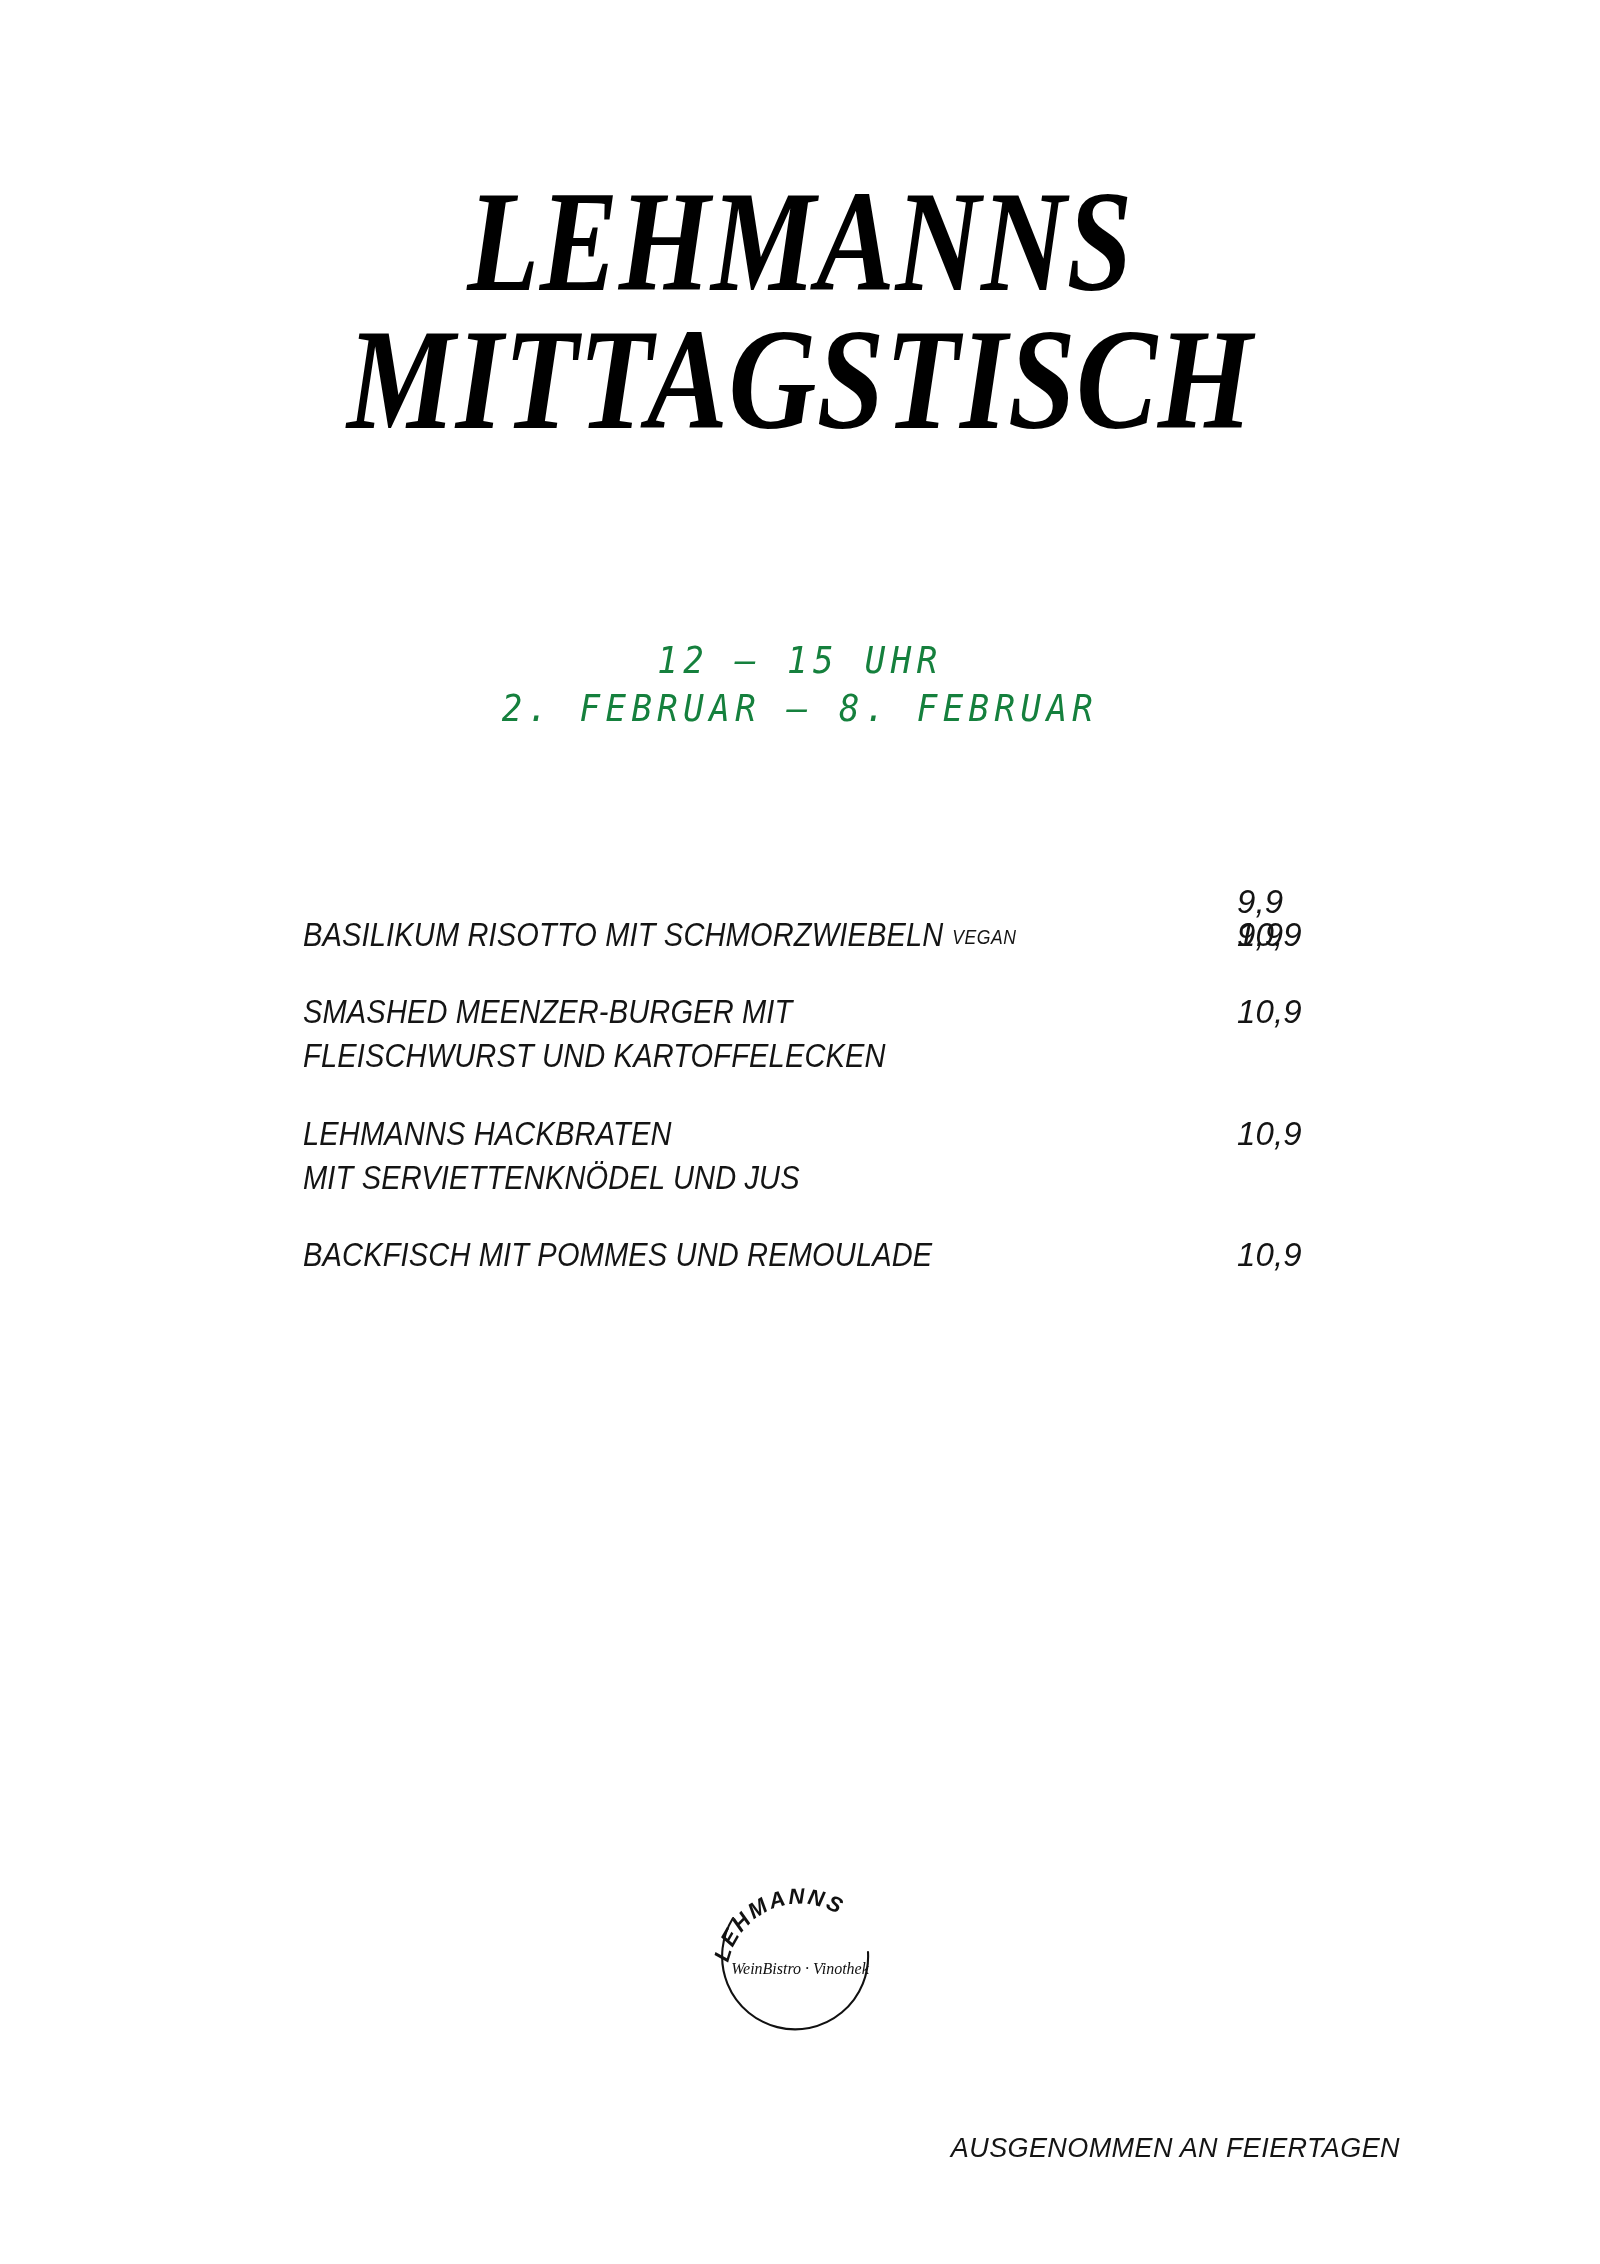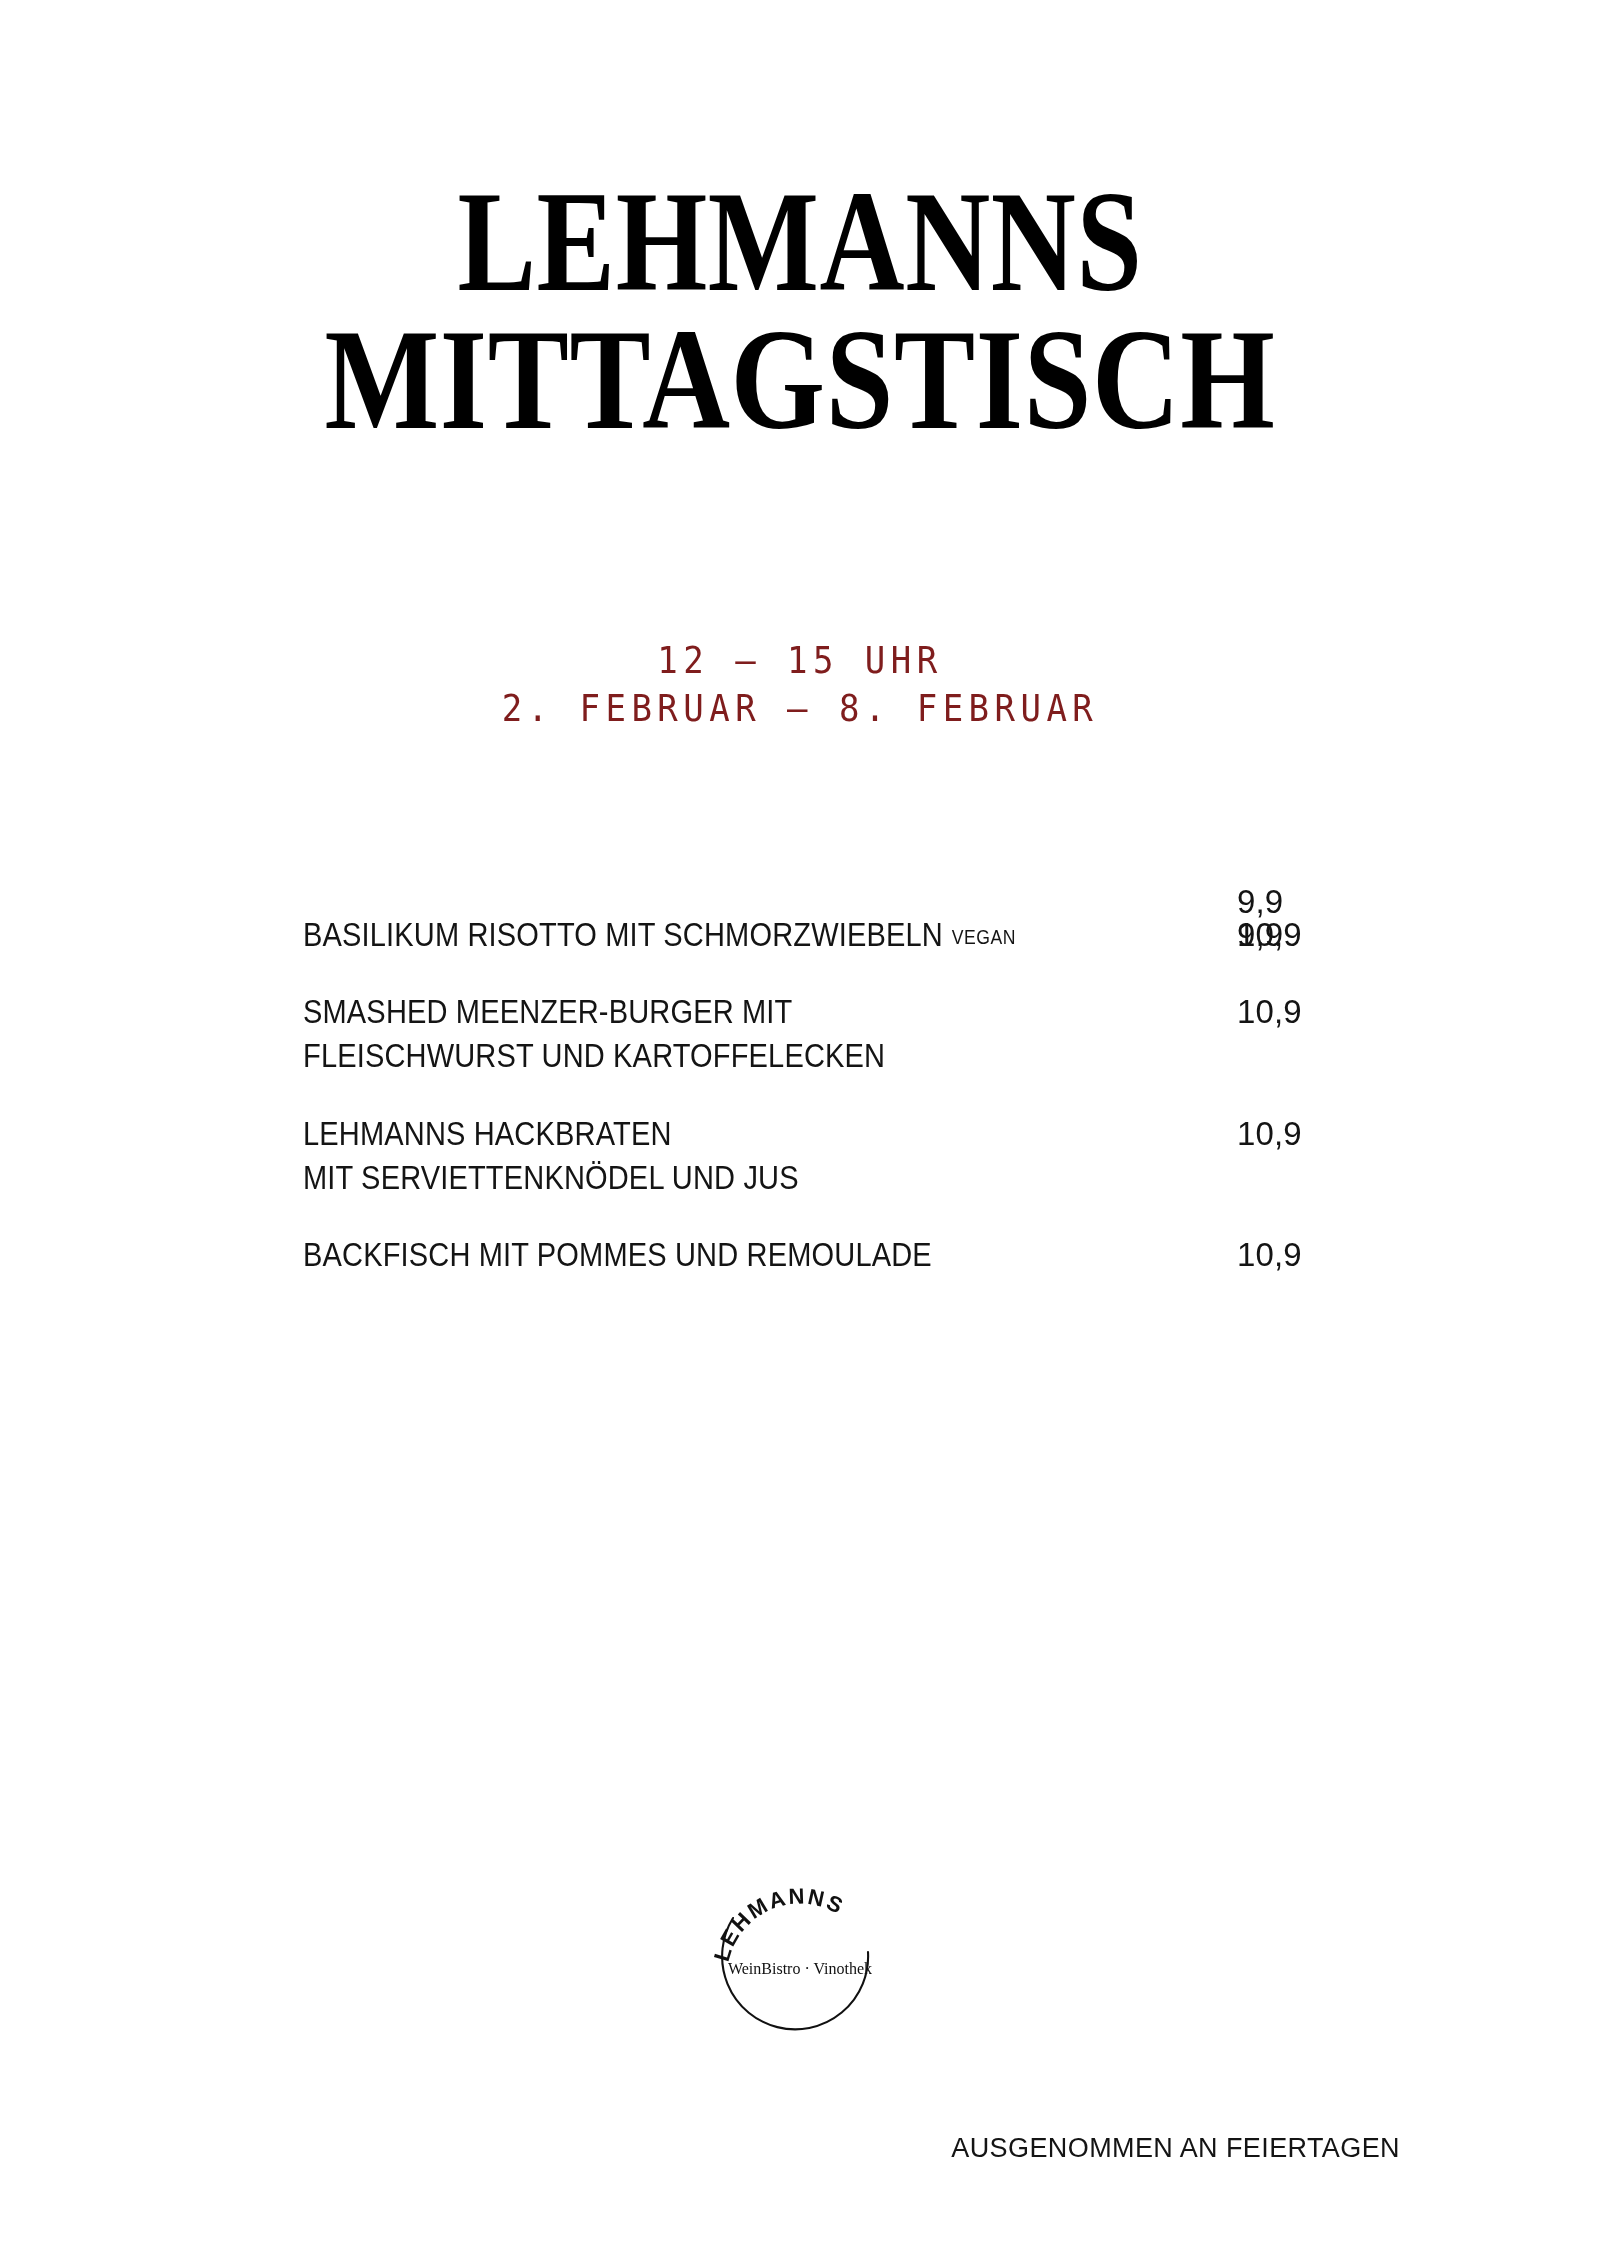--- a/index.html
+++ b/index.html
@@ -10,20 +10,21 @@
   }
 
   .page {
     position: relative;
     width: 1600px;
     height: 2264px;
     background: #ffffff;
     color: #0a0a0a;
     overflow: hidden;
     font-family: "Liberation Sans", sans-serif;
+    font-style: italic;
   }
 
   
   .masthead {
     position: absolute;
     left: 0;
     right: 0;
     top: 170px;
     text-align: center;
   }
@@ -53,21 +54,21 @@
 
   
   .subtitle {
     position: absolute;
     left: 0;
     right: 0;
     top: 637px;
     text-align: center;
     font-family: "DejaVu Sans Mono", "Liberation Mono", monospace;
     font-weight: 400;
-    color: #7f1d1d;
+    color: #15803d;
   }
 
   .subtitle-line {
     display: block;
     font-size: 37px;
     letter-spacing: 0.16em;
     line-height: 1.30;
     transform: scaleX(0.92);
     white-space: nowrap;
   }

